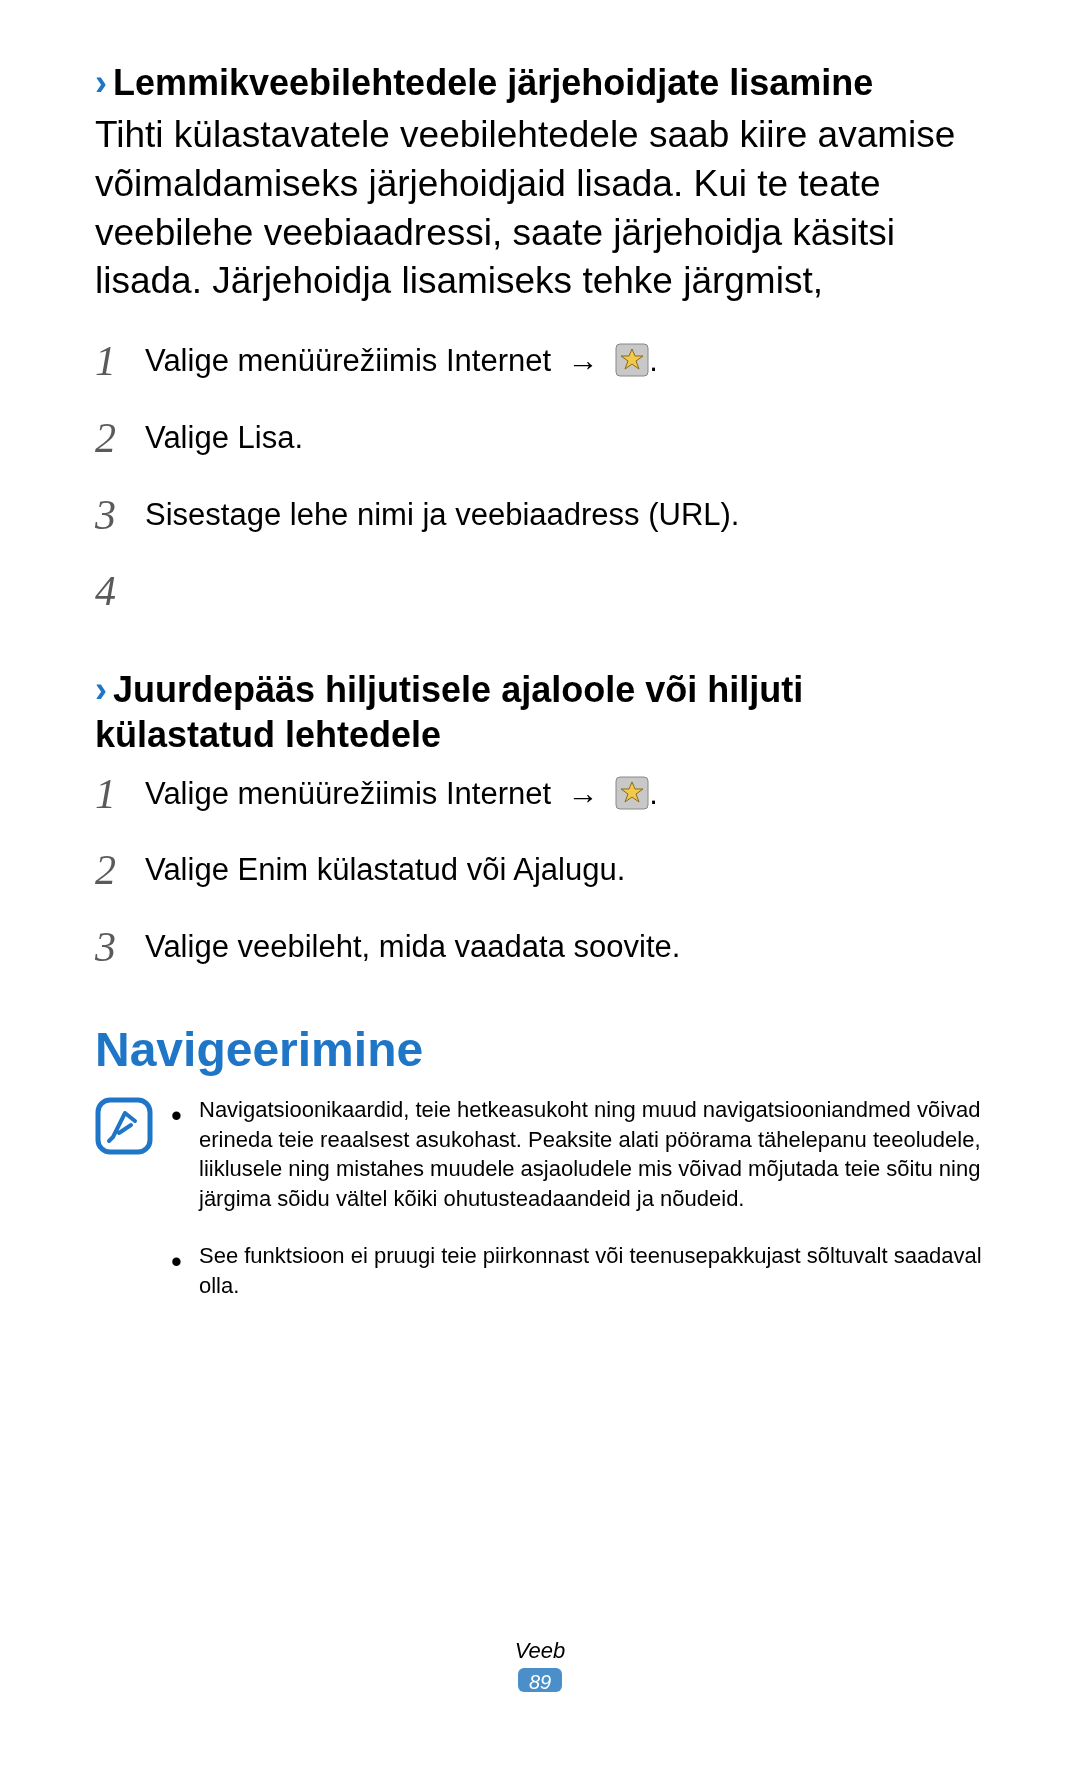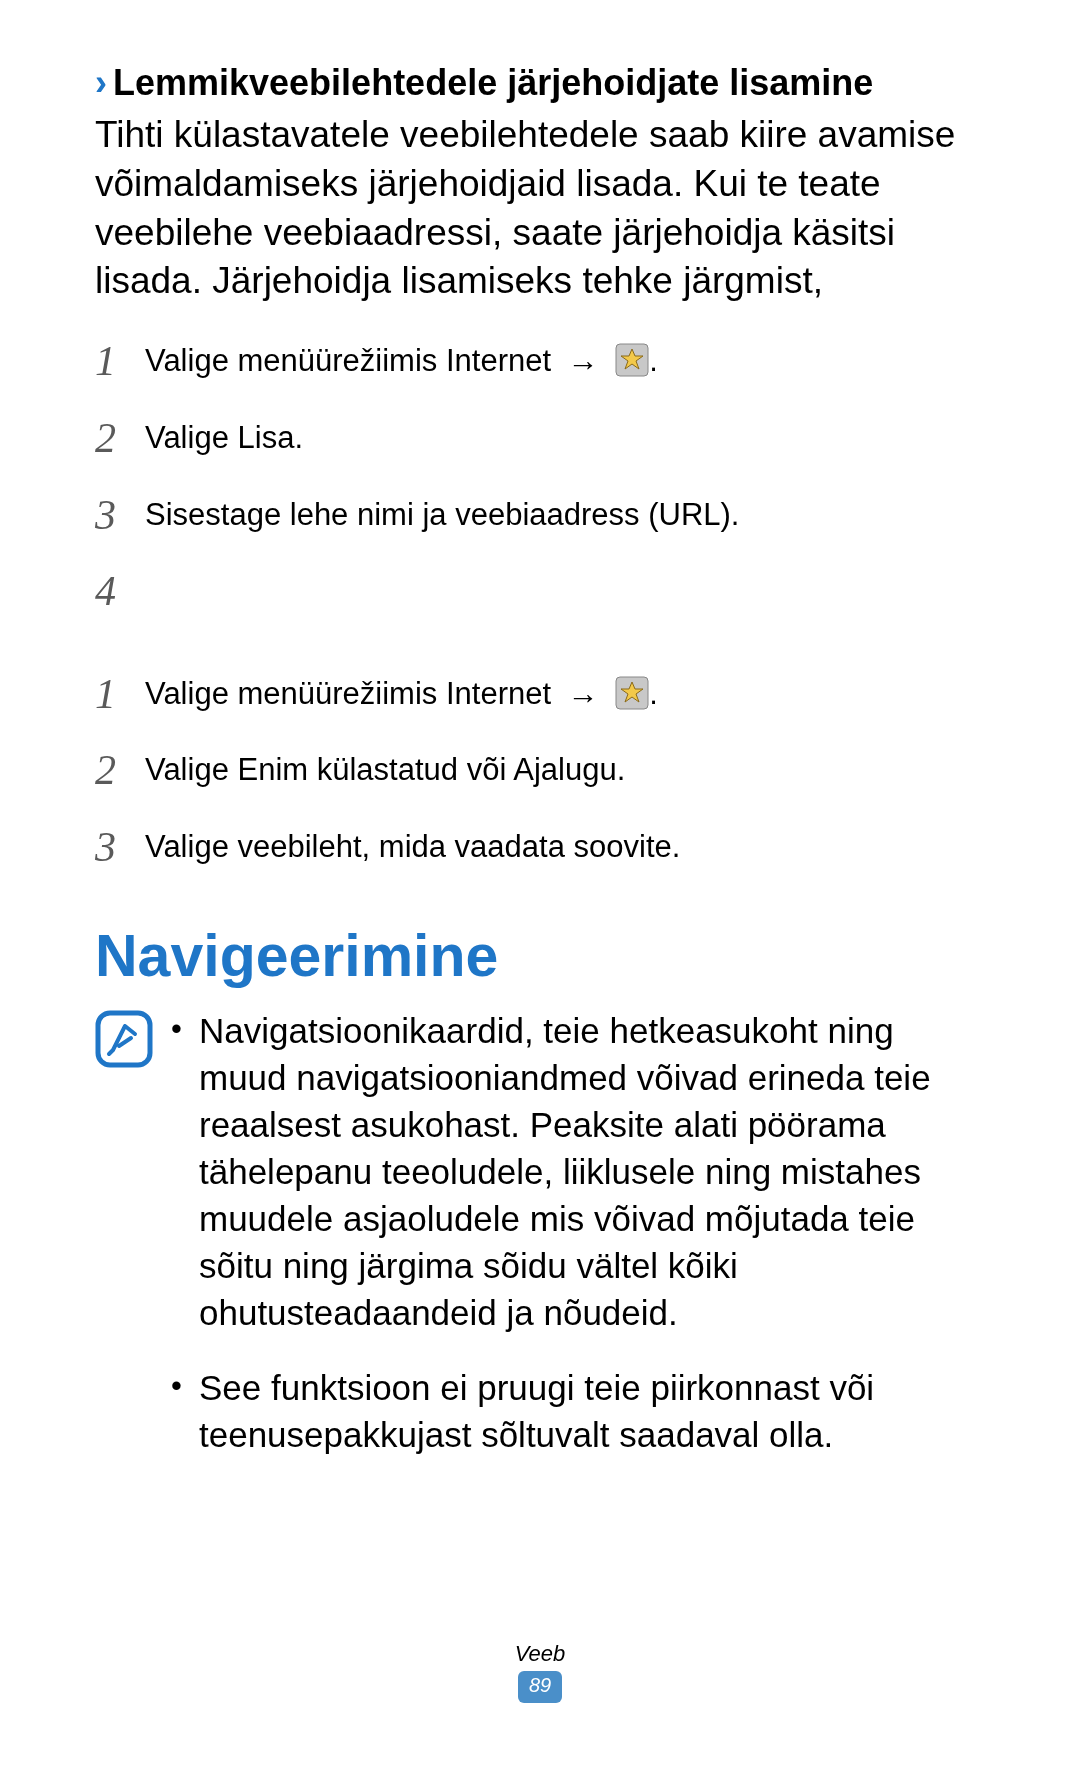--- a/index.html
+++ b/index.html
@@ -53,40 +53,40 @@
   .bold { font-weight: normal; }
   .arrow { margin: 0 8px; }
   .star-icon {
     display: inline-block;
     width: 34px;
     height: 34px;
     vertical-align: -6px;
   }
   .main-heading {
     color: #1f76c7;
-    font-size: 59px;
+    font-size: 48px;
     font-weight: bold;
     margin-top: 44px;
     margin-bottom: 12px;
   }
   .note-block {
     display: flex;
     align-items: flex-start;
     margin-top: 18px;
   }
   .note-icon {
     width: 58px;
     height: 58px;
     flex-shrink: 0;
     margin-right: 16px;
     margin-top: 2px;
   }
   .note-list {
     list-style: none;
-    font-size: 35px;
+    font-size: 22px;
     line-height: 1.34;
   }
   .note-list li {
     position: relative;
     padding-left: 30px;
     margin-bottom: 28px;
   }
   .note-list li::before {
     content: "•";
     position: absolute;
@@ -100,23 +100,23 @@
     left: 0;
     width: 100%;
     text-align: center;
   }
   .footer-label {
     font-style: italic;
     font-size: 22px;
     color: #000000;
   }
   .page-badge {
-    margin: 4px auto 0 auto;
+    margin: 4px auto 11px auto;
     width: 44px;
-    height: 32px;
+    height: 24px;
     background: #4a8fc9;
     border-radius: 6px;
     color: #fff;
     font-size: 20px;
     font-style: italic;
     line-height: 28px;
   }
 </style>
 </head>
 <body>
@@ -146,20 +146,23 @@
     </li>
     <li>
       <span class="step-num">3</span>
       <span class="step-text">Sisestage lehe nimi ja veebiaadress (URL).</span>
     </li>
     <li>
       <span class="step-num">4</span>
     </li>
   </ol>
 
+  <div class="section-heading">
+    <span class="chevron">›</span><span class="indent-text"><span>Juurdepääs hiljutisele ajaloole või hiljuti külastatud lehtedele</span></span>
+  </div>
 
   <ol class="steps" style="margin-top:10px;">
     <li>
       <span class="step-num">1</span>
       <span class="step-text">
         <span>Valige menüürežiimis </span><span class="bold">Internet</span><span class="arrow"> → </span><span class="star-icon"><svg viewBox="0 0 34 34">
               <rect x="1" y="1" width="32" height="32" rx="4" fill="#c8c8c8" stroke="#888"></rect>
               <polygon points="17,6 20,13 28,13 21,18 24,26 17,21 10,26 13,18 6,13 14,13" fill="#f3c94a" stroke="#8a6a1a" stroke-width="1"></polygon>
             </svg></span><span>.</span>
       </span>

